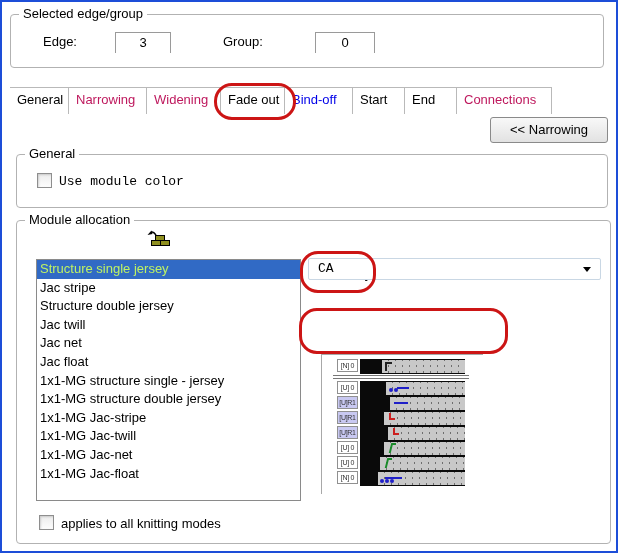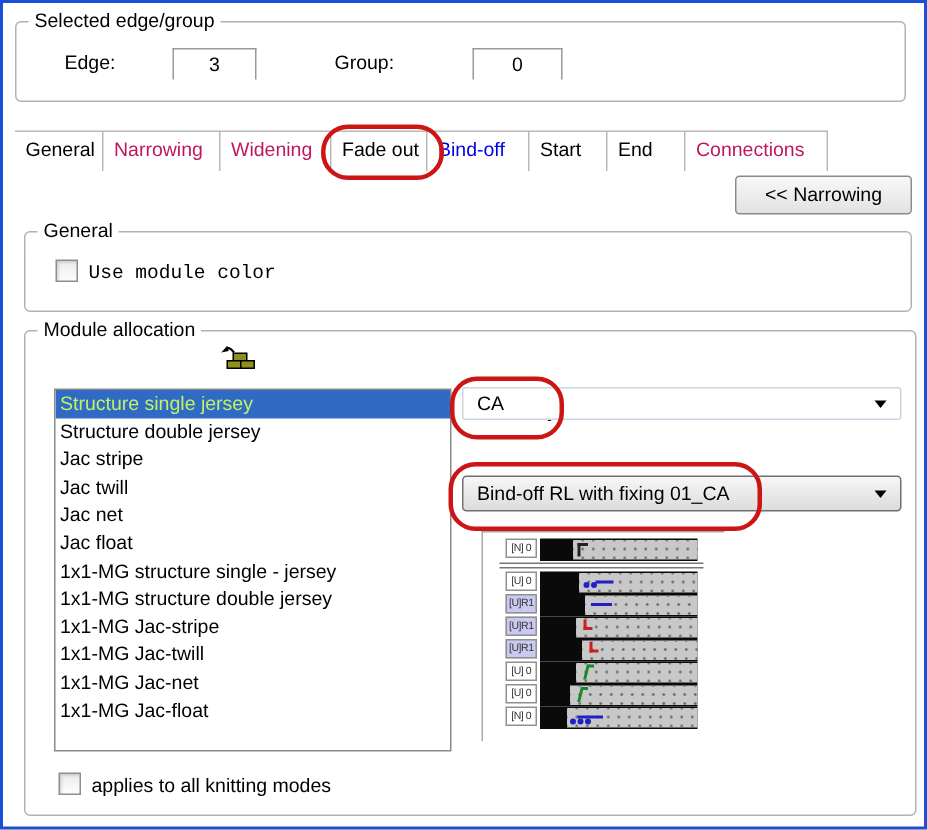--- a/index.html
+++ b/index.html
@@ -25,21 +25,21 @@
   .btn{position:absolute;box-sizing:border-box;border:1px solid #8a8a8a;border-radius:3px;
        background:linear-gradient(#f8f8f8,#e2e2e2);text-align:center;line-height:24px;}
   
   .checkbox{position:absolute;width:15px;height:15px;box-sizing:border-box;border:1px solid #8e8e8e;
             background:linear-gradient(#ececec,#fdfdfd);box-shadow:inset 1px 1px 2px rgba(0,0,0,.15);}
   
   .listbox{position:absolute;background:#fff;border:1px solid #8a8a8a;box-sizing:border-box;overflow:hidden;}
   .lb-item{height:18.6px;line-height:18.5px;padding-left:3px;white-space:nowrap;}
   .lb-item.selected{background:#316ac5;color:#bef264;}
   
-  .combo{position:absolute;box-sizing:border-box;padding-left:9px;white-space:nowrap;overflow:hidden;}
+  .combo{position:absolute;box-sizing:border-box;padding-left:9px;white-space:nowrap;overflow:hidden;font-family:Liberation Mono, monospace;}
   .combo-light{background:#fff;border:1px solid #c9d7e4;border-radius:2px;line-height:20px;}
   .combo-gray{background:linear-gradient(#f7f7f7,#dcdcdc);border:1px solid #6f6f6f;border-radius:3px;line-height:22px;}
   .arrow-down{position:absolute;right:9px;top:50%;margin-top:-2px;width:0;height:0;
               border-left:4.5px solid transparent;border-right:4.5px solid transparent;border-top:5px solid #000;}
   
   .oval{position:absolute;border:3px solid #cc1515;border-radius:18px;pointer-events:none;}
   
   .preview{position:absolute;background:#fff;border-top:1px solid #a8a8a8;border-left:1px solid #a8a8a8;
            box-sizing:border-box;padding:4px 0 0 15px;}
   .prow{position:relative;height:15px;display:flex;}
@@ -120,23 +120,23 @@
         </g>
         <path d="M10 6 Q7 2 5 3.5" fill="none" stroke="#000" stroke-width="1.4"></path>
         <polygon points="1.5,6 5.5,1.5 6.5,5" fill="#000"></polygon>
       </svg>
     </div>
 
     <div class="listbox" style="left:19px;top:38px;width:265px;height:242px;">
 
         <div class="lb-item selected">Structure single jersey</div>
 
+        <div class="lb-item">Jac stripe</div>
+
         <div class="lb-item">Structure double jersey</div>
-
-        <div class="lb-item">Jac stripe</div>
 
         <div class="lb-item">Jac twill</div>
 
         <div class="lb-item">Jac net</div>
 
         <div class="lb-item">Jac float</div>
 
         <div class="lb-item">1x1-MG structure single - jersey</div>
 
         <div class="lb-item">1x1-MG structure double jersey</div>
@@ -151,24 +151,20 @@
 
       </div>
 
     <div class="flabel" style="left:296px;top:13px;margin-top:32px;">Bind-off type:</div>
 
     <div class="combo combo-light" style="left:291px;top:37px;width:293px;height:22px;">
       <span>CA</span>
       <span class="arrow-down"></span>
     </div>
 
-    <div class="combo combo-gray" style="left:291px;top:96px;width:293px;height:24px;">
-      <span>Bind-off RL with fixing 01_CA</span>
-      <span class="arrow-down"></span>
-    </div>
 
     <div class="preview" style="left:304px;top:133px;width:162px;height:140px;">
 
         <div class="prow sep-after">
           <div class="prow-label plain">[N] 0</div>
           <div class="prow-strip">
             <div class="prow-gray" style="left: 22px;">
               <span class="sym sym-hook-dark"></span>
             </div>
           </div>

